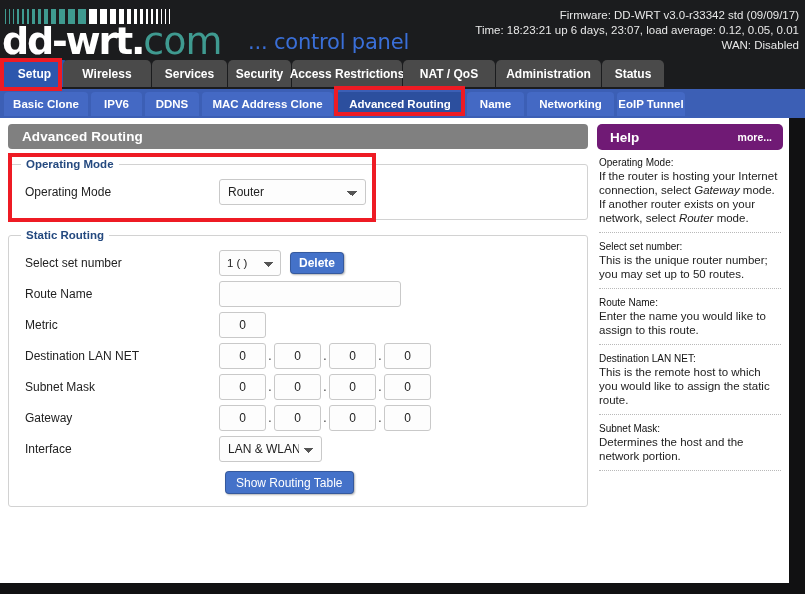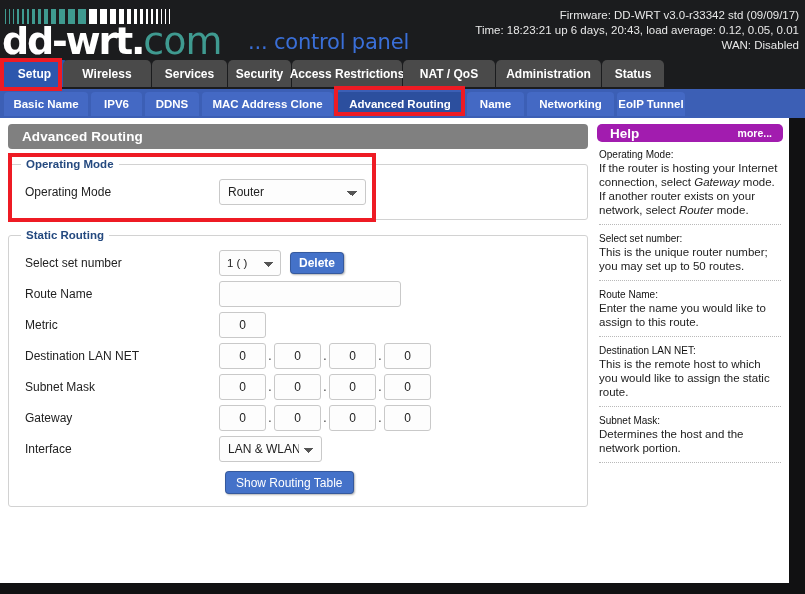--- a/index.html
+++ b/index.html
@@ -174,21 +174,21 @@
   .btn-delete { height: 22px; padding: 0 8px; margin-left: 9px; font-weight: 700; }
   .btn-srt { height: 23px; padding: 0 10px; font-weight: 400; font-size: 12px; }
 
   .srtrow { display: flex; padding-left: 206px; margin-top: 7px; }
 
   
   .helpcol {
     position: absolute; left: 597px; top: 6px; width: 186px;
   }
   .helphead {
-    height: 18px; background: #a21caf; border-radius: 5px;
+    height: 26px; background: #701a75; border-radius: 5px;
     color: #ffffff; display: flex; align-items: center;
     justify-content: space-between; padding: 0 11px 0 13px;
     box-sizing: border-box;
   }
   .helphead .ht { font-size: 13.5px; font-weight: 700; }
   .helphead .hm { font-size: 10.5px; font-weight: 700; cursor: pointer; }
   .helpbody { padding: 7px 2px 0 2px; }
   .helpitem { padding-bottom: 7px; border-bottom: 1px dotted #b9b9b9; margin-bottom: 8px; }
   .helpitem:last-child { border-bottom: 1px dotted #b9b9b9; }
   .helpitem h4 {
@@ -237,37 +237,37 @@
       <i style="width: 2px; background: rgb(255, 255, 255);"></i>
       <i style="width: 2px; background: rgb(255, 255, 255);"></i>
       <i style="width: 1px; background: rgb(255, 255, 255);"></i>
       <i style="width: 1px; background: rgb(255, 255, 255);"></i>
       <i style="width: 1px; background: rgb(255, 255, 255);"></i>
     </div>
   <div class="logo"><span>dd-wrt</span><span class="dot">.</span><span class="com">com</span></div>
   <div class="cpanel">... control panel</div>
   <div class="sysinfo">
     <div>Firmware: DD-WRT v3.0-r33342 std (09/09/17)</div>
-    <div>Time: 18:23:21 up 6 days, 20:43, load average: 0.12, 0.05, 0.01</div>
+    <div>Time: 18:23:21 up 6 days, 23:07, load average: 0.12, 0.05, 0.01</div>
     <div>WAN: Disabled</div>
   </div>
 </div>
 
 <div class="tabrow1" id="tabrow1">
     <div class="tab1 active" style="left: 1px; width: 67px;">Setup</div>
     <div class="tab1" style="left: 63px; width: 88px;">Wireless</div>
     <div class="tab1" style="left: 152px; width: 75px;">Services</div>
     <div class="tab1" style="left: 228px; width: 63px;">Security</div>
     <div class="tab1" style="left: 292px; width: 110px;">Access Restrictions</div>
     <div class="tab1" style="left: 403px; width: 92px;">NAT / QoS</div>
     <div class="tab1" style="left: 496px; width: 105px;">Administration</div>
     <div class="tab1" style="left: 602px; width: 62px;">Status</div>
   </div>
 <div class="tabrow2" id="tabrow2">
-    <div class="tab2" style="left: 4px; width: 84px;">Basic Name</div>
+    <div class="tab2" style="left: 4px; width: 84px;">Basic Clone</div>
     <div class="tab2" style="left: 91px; width: 51px;">IPV6</div>
     <div class="tab2" style="left: 145px; width: 54px;">DDNS</div>
     <div class="tab2" style="left: 202px; width: 131px;">MAC Address Clone</div>
     <div class="tab2 active" style="left: 336px; width: 128px;">Advanced Routing</div>
     <div class="tab2" style="left: 467px; width: 57px;">Name</div>
     <div class="tab2" style="left: 527px; width: 87px;">Networking</div>
     <div class="tab2" style="left: 617px; width: 68px;">EoIP Tunnel</div>
   </div>
 
 <div class="page">

